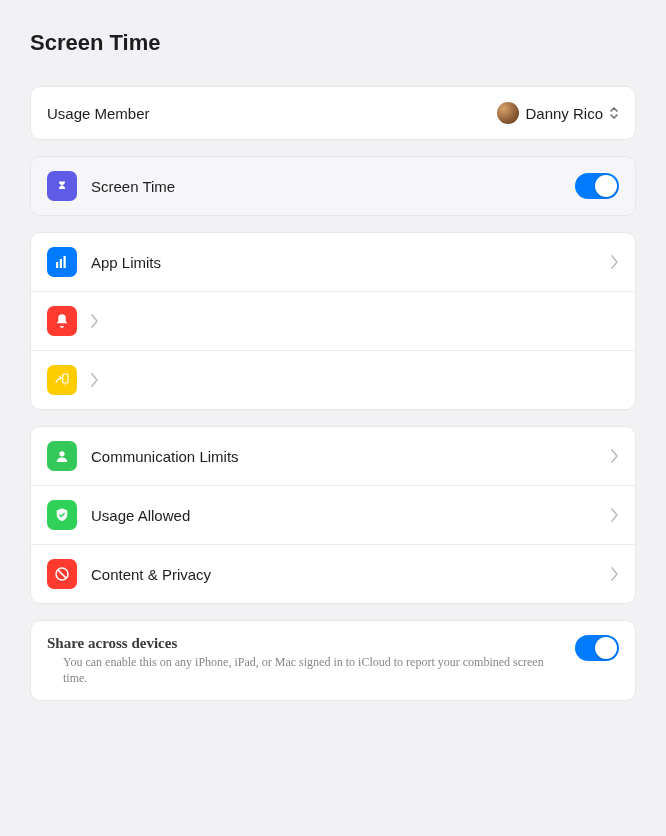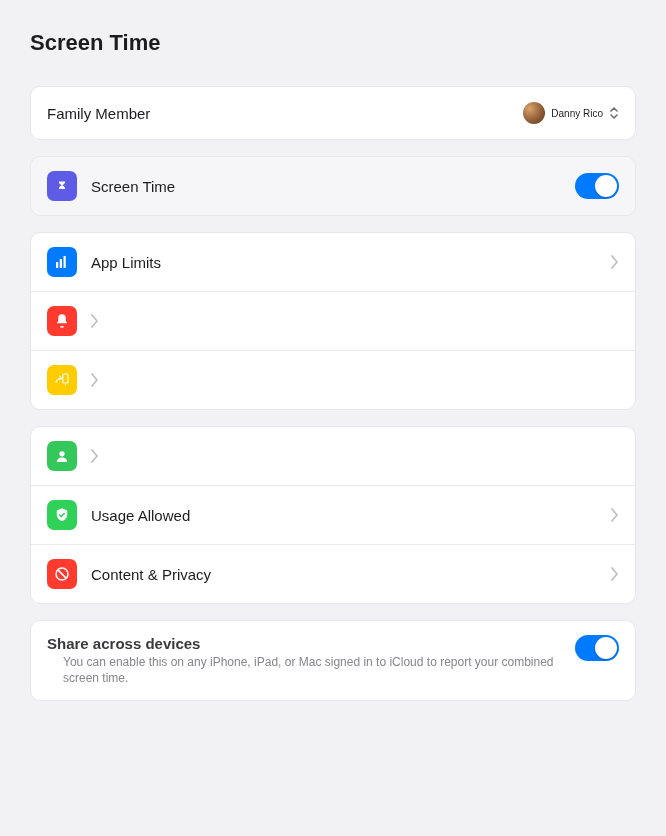--- a/index.html
+++ b/index.html
@@ -42,21 +42,21 @@
     }
     .avatar {
       width: 22px;
       height: 22px;
       border-radius: 50%;
       background: radial-gradient(circle at 30% 30%, #d9a26a, #8a5a34 60%, #5a3820);
       margin-right: 6px;
       flex-shrink: 0;
     }
     .member-name {
-      font-size: 10px;
+      font-size: 15px;
       margin-right: 6px;
     }
     .updown {
       color: #6e6e73;
       flex-shrink: 0;
     }
     .icon-tile {
       width: 30px;
       height: 30px;
       border-radius: 7px;
@@ -95,20 +95,21 @@
       box-shadow: 0 1px 2px rgba(0,0,0,0.2);
     }
     .share-row {
       padding: 14px 16px;
       display: flex;
       align-items: flex-start;
     }
     .share-text {
       flex: 1;
       padding-right: 16px;
+      font-family: Liberation Serif, serif;
     }
     .share-title {
       font-size: 15px;
       font-weight: 600;
       color: #3a3a3c;
       margin-bottom: 2px;
     }
     .share-sub {
       font-size: 12px;
       color: #86868b;
@@ -130,21 +131,21 @@
     .ic-red2   { background: #ff3b30; }
   </style>
 </head>
 <body>
 
 <div class="container">
   <div class="page-title">Screen Time</div>
 
   <div class="panel">
     <div class="row">
-      <div class="family-label">Family Member</div>
+      <div class="family-label">Usage Member</div>
       <div class="avatar"></div>
       <div class="member-name">Danny Rico</div>
       <svg class="updown" width="10" height="16" viewBox="0 0 10 16">
           <path d="M2 6 L5 3 L8 6 M2 10 L5 13 L8 10" stroke="currentColor" stroke-width="1.6" fill="none" stroke-linecap="round" stroke-linejoin="round"></path>
         </svg>
     </div>
   </div>
 
   <div class="panel">
     <div class="row screentime-row">
@@ -199,20 +200,21 @@
   </div>
 
   <div class="panel">
     <div class="row">
       <div class="icon-tile ic-green">
         <svg width="18" height="18" viewBox="0 0 24 24">
             <circle cx="12" cy="9" r="3.5" fill="#fff"></circle>
             <path d="M5 20c0-3.5 3-6 7-6s7 2.5 7 6" fill="#fff"></path>
           </svg>
       </div>
+      <div class="row-label">Communication Limits</div>
       <svg class="chevron" width="8" height="14" viewBox="0 0 8 14">
           <path d="M1 1l5 6-5 6" stroke="currentColor" stroke-width="1.8" fill="none" stroke-linecap="round" stroke-linejoin="round"></path>
         </svg>
     </div>
     <div class="row">
       <div class="icon-tile ic-green2">
         <svg width="18" height="18" viewBox="0 0 24 24">
             <path d="M12 3l7 3v5c0 4.5-3 8-7 9-4-1-7-4.5-7-9V6l7-3z" fill="#fff"></path>
             <path d="M9 12l2 2 4-4" stroke="#30d158" stroke-width="2" fill="none" stroke-linecap="round" stroke-linejoin="round"></path>
           </svg>

